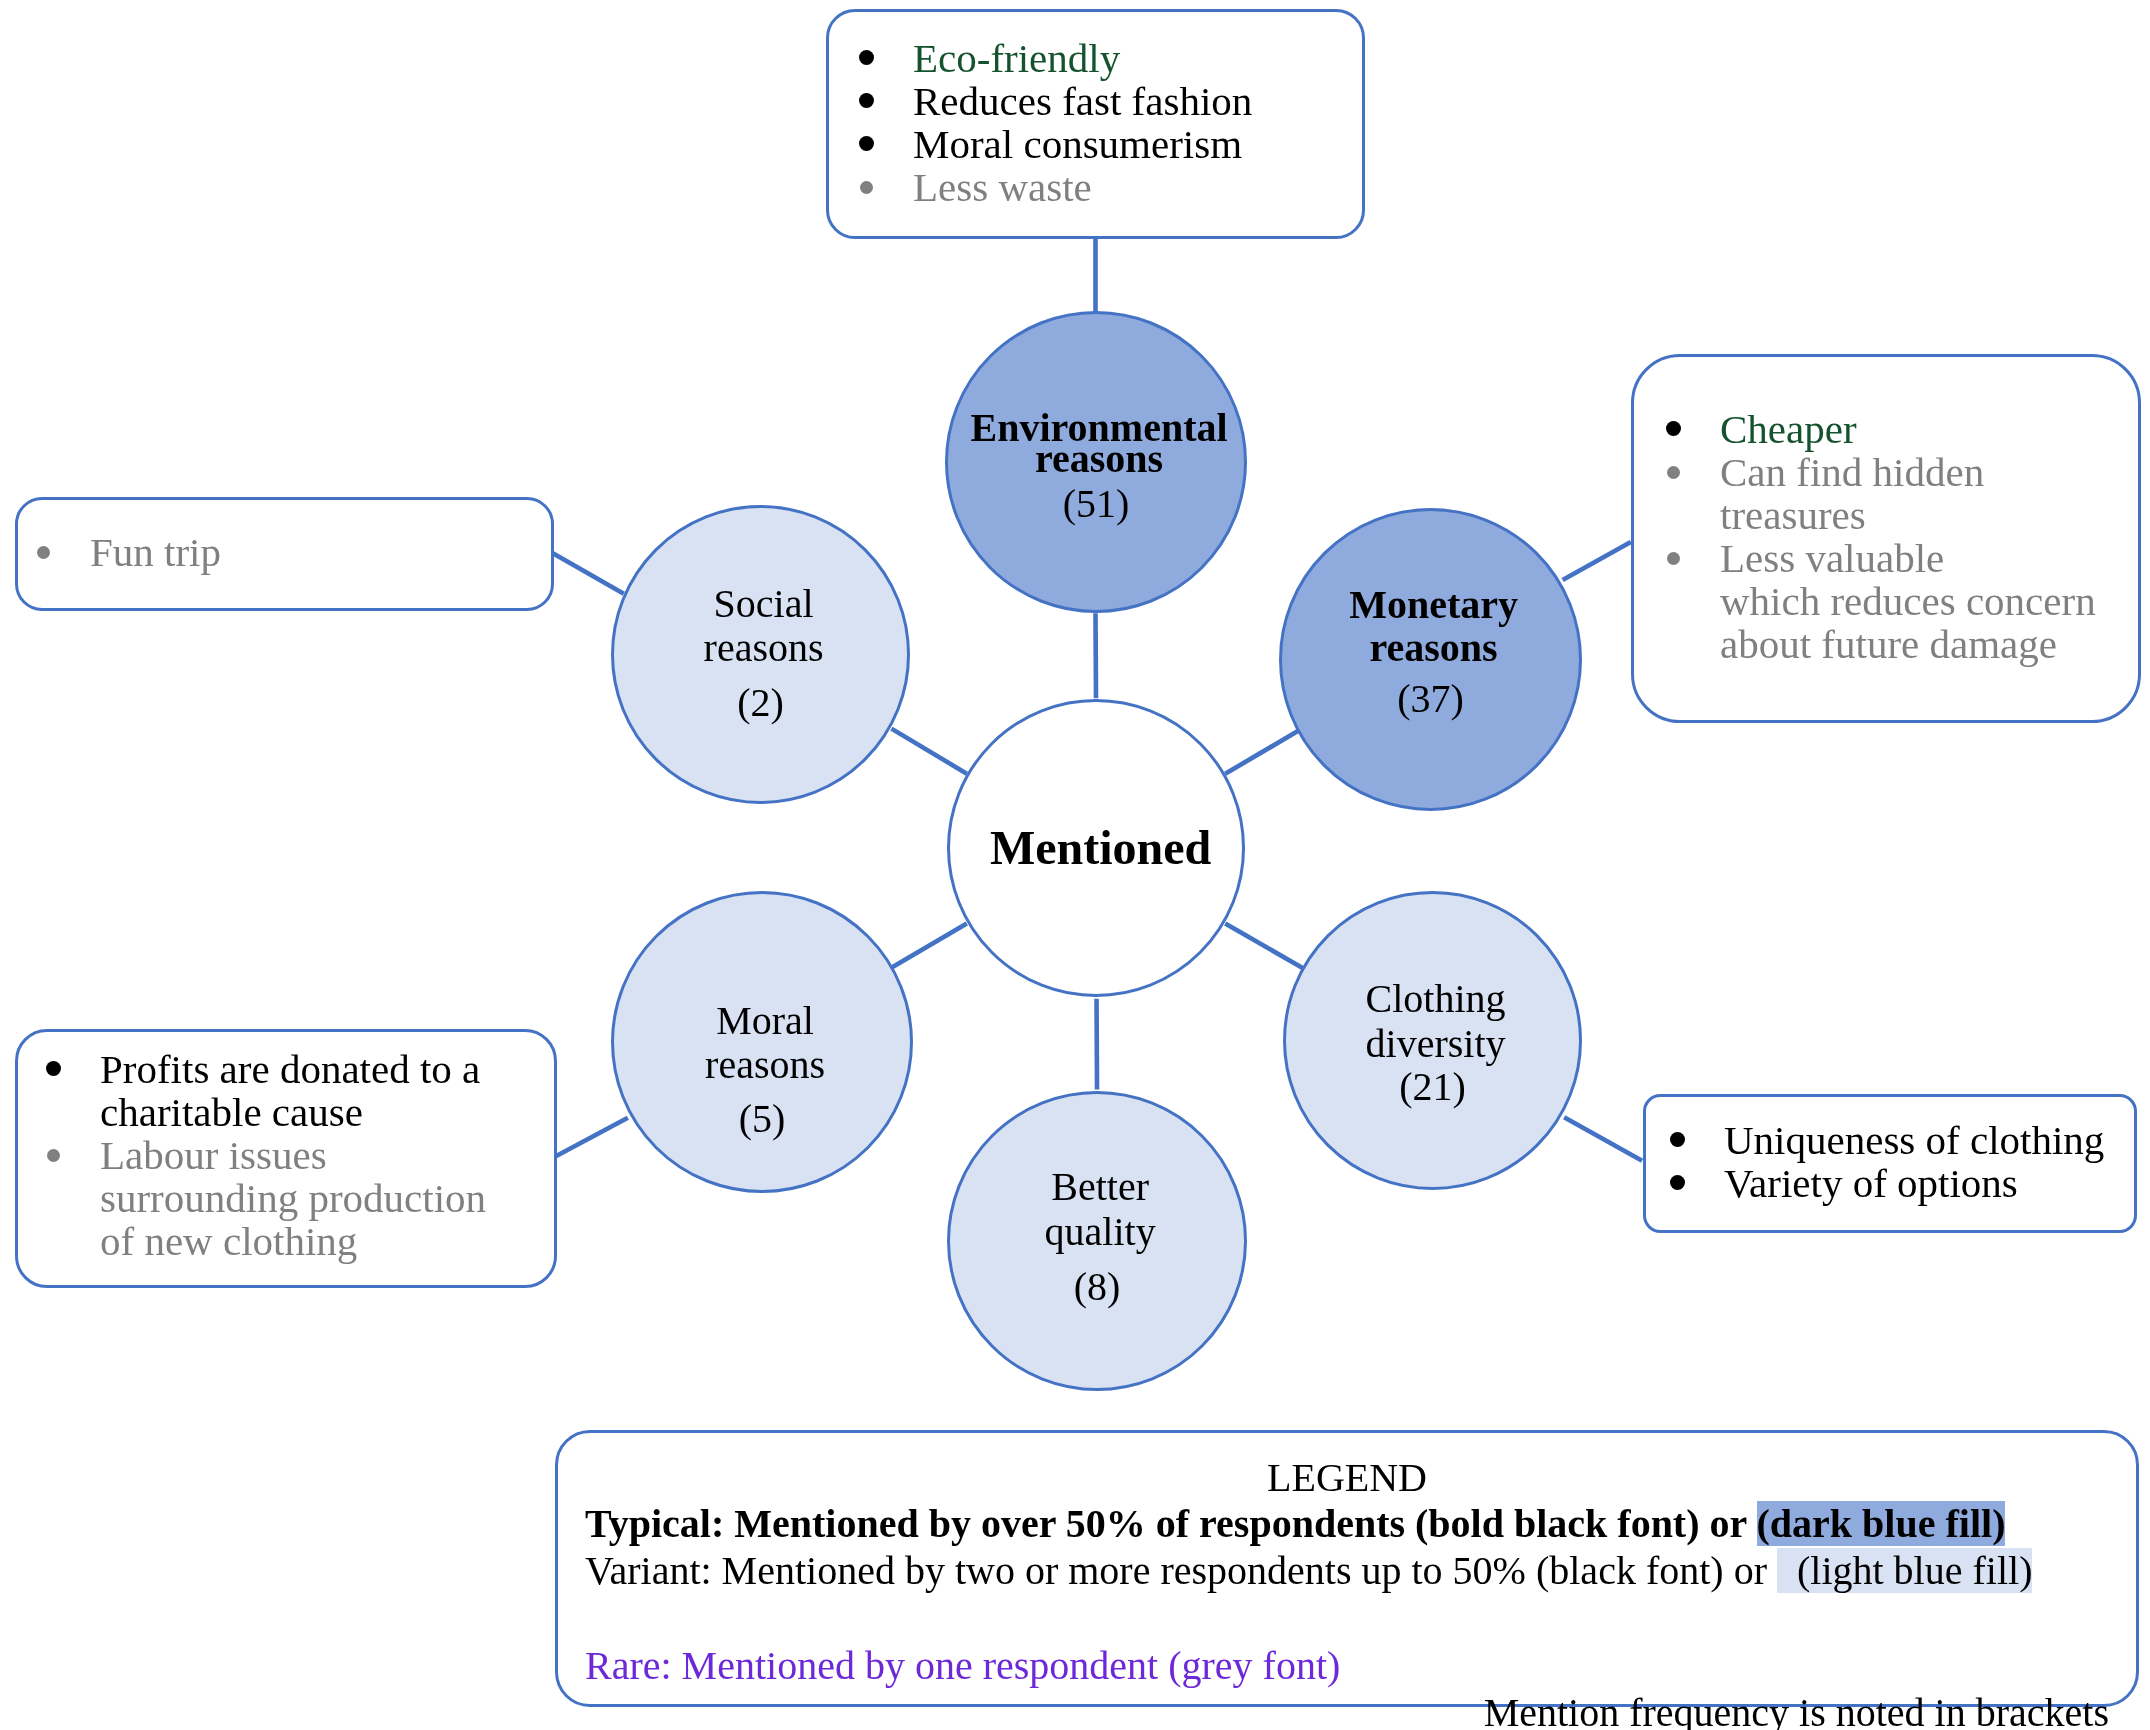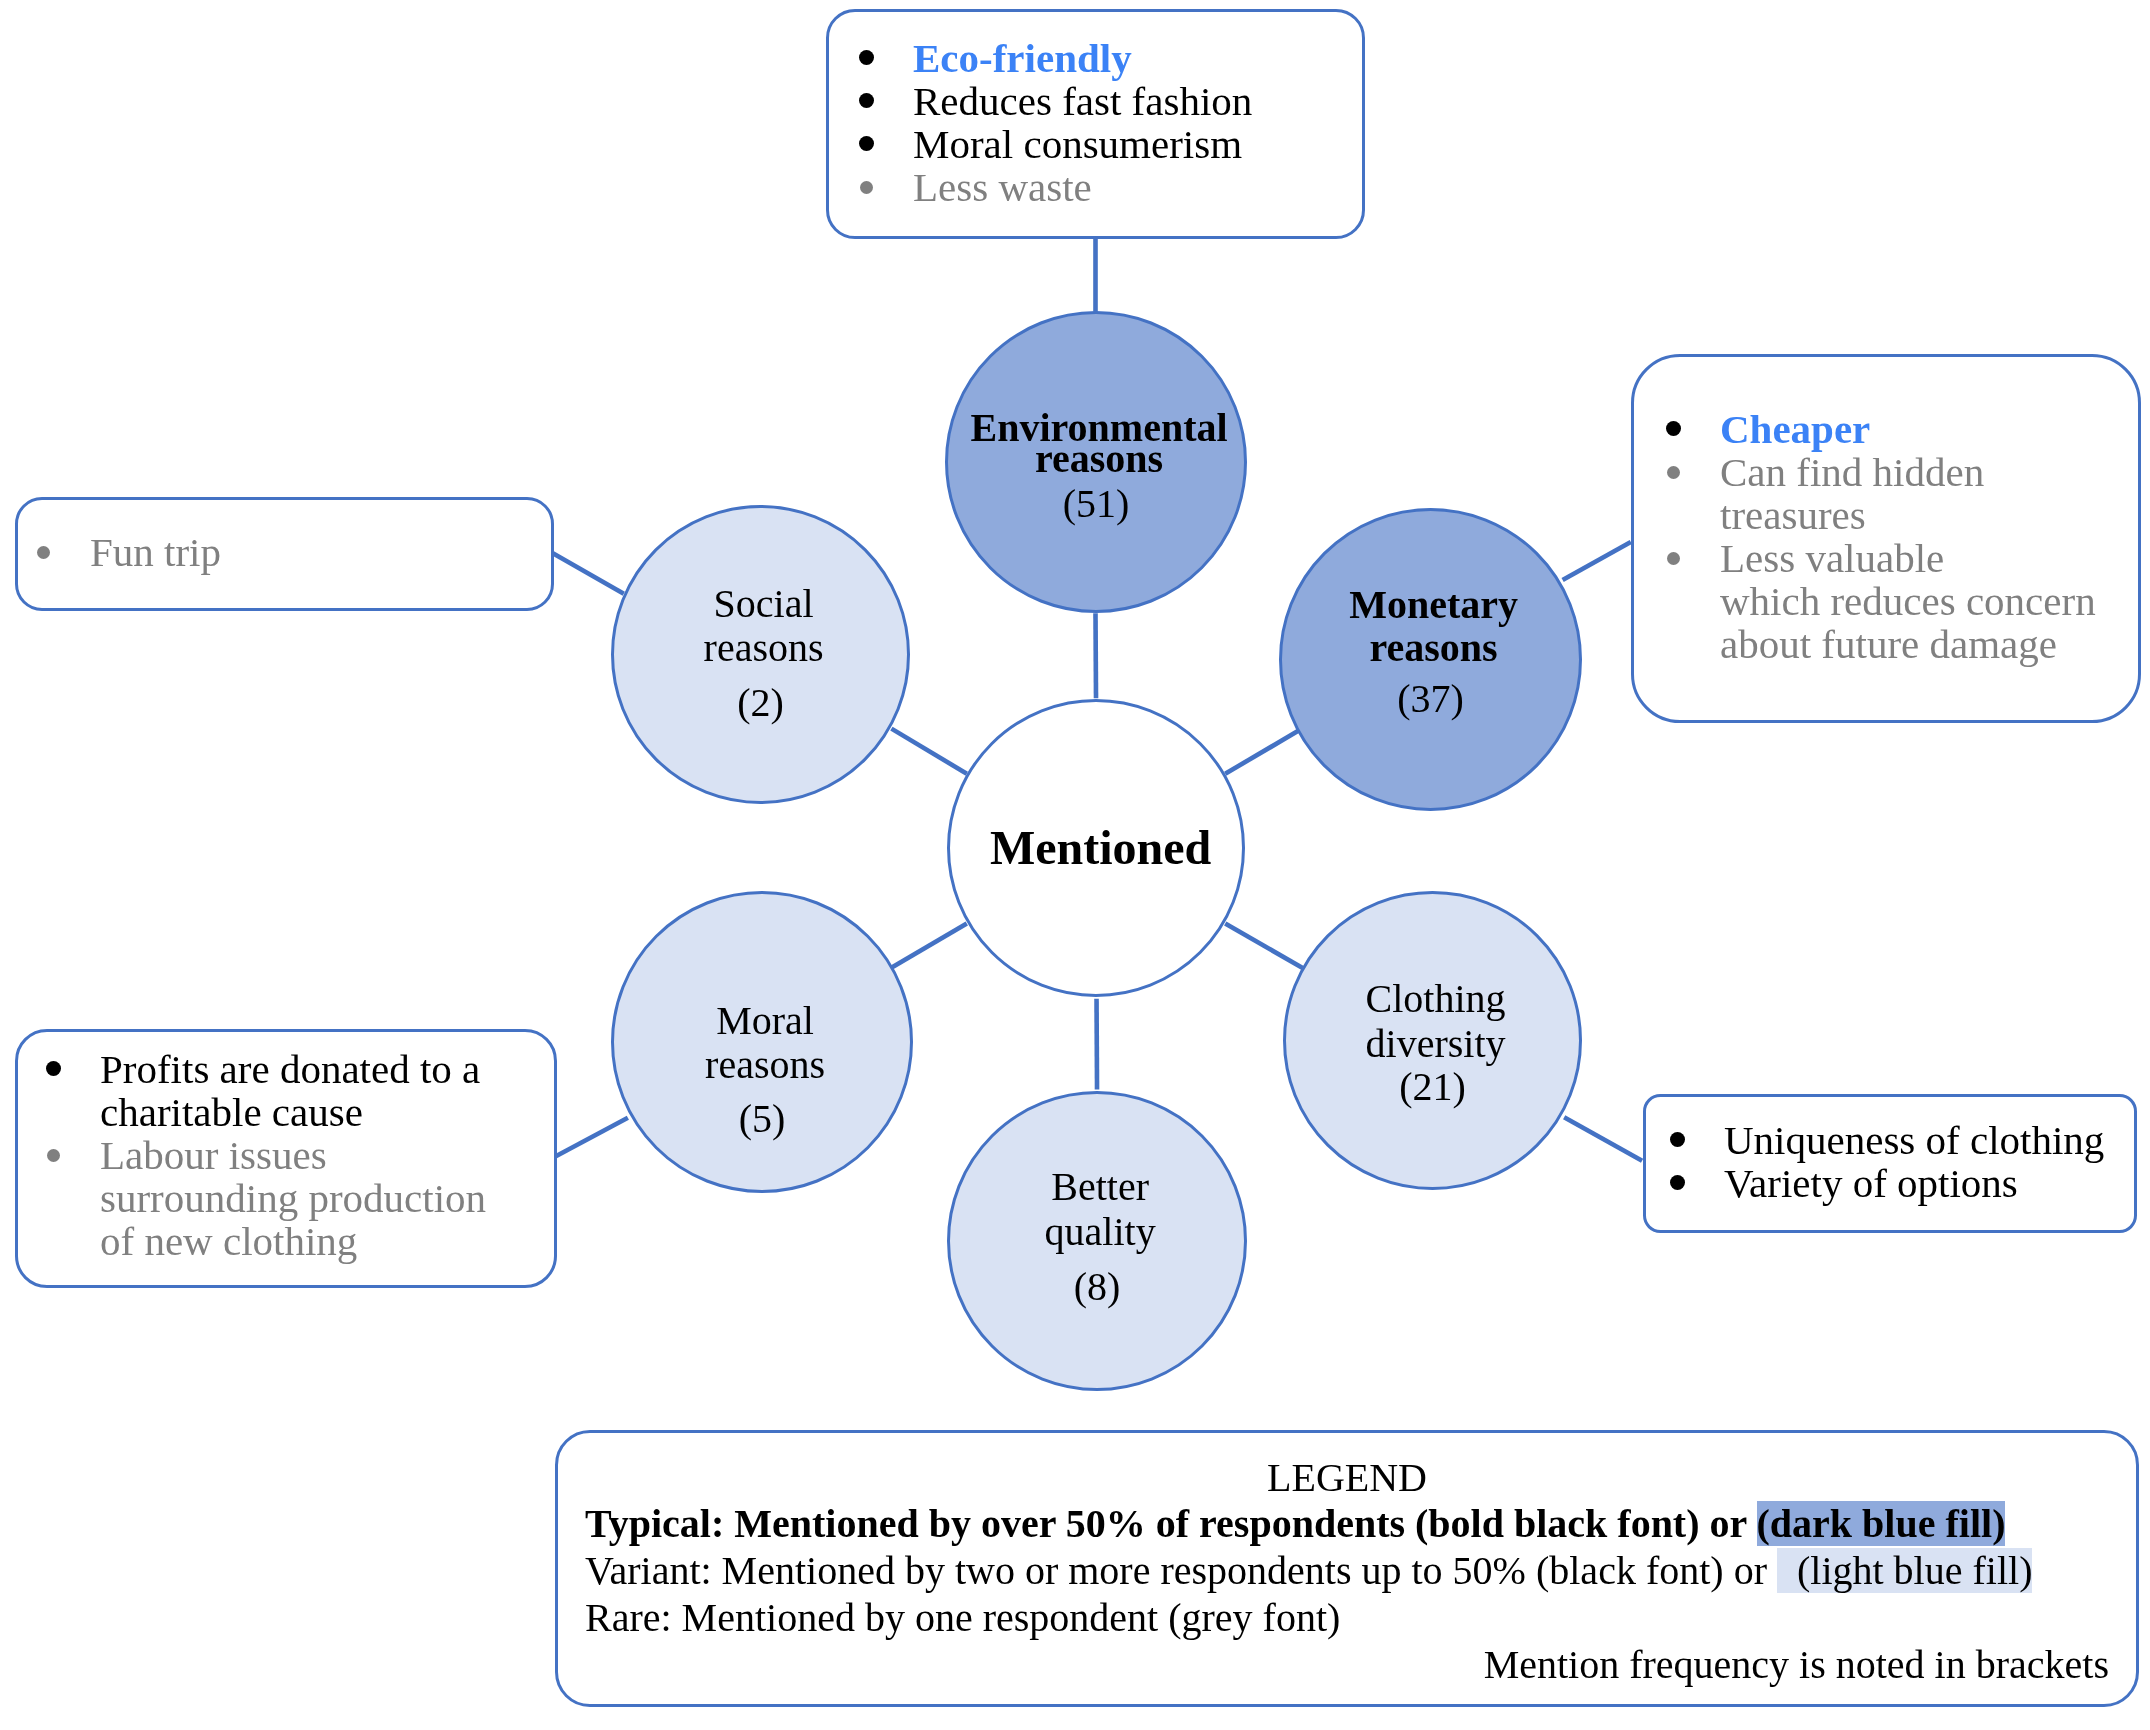--- a/index.html
+++ b/index.html
@@ -25,34 +25,34 @@
         display:flex;align-items:center;justify-content:center;}
   .center-node .lbl{font-size:48px;font-weight:bold;line-height:48px;padding-left:9.2px;}
 
   
   .box{position:absolute;background:#ffffff;border:3.6px solid #4472C4;
        border-radius:32px;box-sizing:border-box;}
   ul.bullets{list-style:none;margin:0;padding:0;position:absolute;}
   ul.bullets li{position:relative;font-size:41px;line-height:43px;
                 padding-left:0;white-space:pre-line;}
   ul.bullets li .dot{position:absolute;border-radius:50%;}
-  li.typical{font-weight:bold;color:#3b82f6;}
+  li.typical{font-weight:normal;color:#14532d;}
   li.variant{color:#000000;}
   li.rare{color:#808080;}
   li.typical .dot,li.variant .dot{background:#000000;width:15px;height:15px;left:-54px;top:13px;}
   li.rare .dot{background:#808080;width:13px;height:13px;left:-53px;top:15px;}
 
   
   .legend{position:absolute;background:#ffffff;border:3.6px solid #4472C4;
           border-radius:32px;box-sizing:border-box;}
   .legend .inner{position:absolute;left:27px;right:27px;top:22px;}
   .legend .ltitle{font-size:40px;line-height:45px;text-align:center;}
   .legend .lrow{font-size:40px;line-height:47px;white-space:pre;}
   .legend .lrow.typical{font-weight:bold;}
-  .legend .lrow.rare{color:#000000;}
+  .legend .lrow.rare{color:#6d28d9;margin-top:48px;}
   .legend .chip-dark{background:#8FAADC;}
   .legend .chip-light{background:#D9E2F3;}
   .legend .lfoot{font-size:40px;line-height:47px;text-align:right;}
 </style>
 </head>
 <body>
 
 <div id="stage">
 
   <svg class="links" viewBox="0 0 4194 3374">

